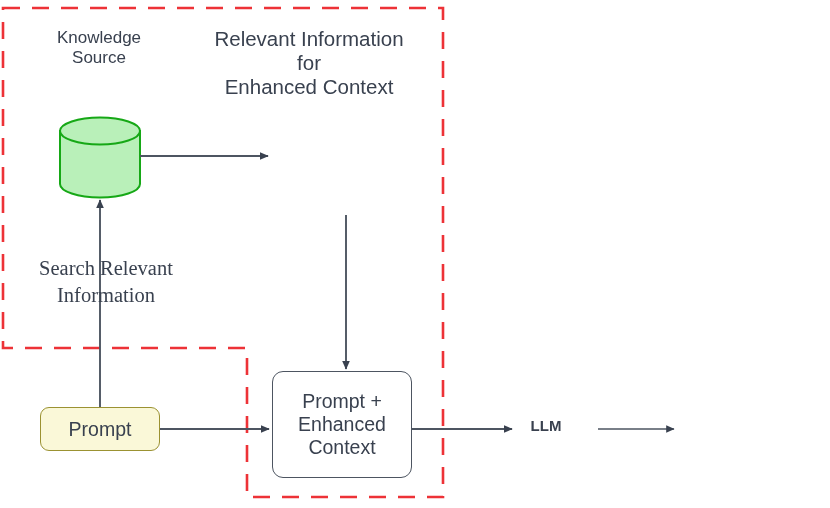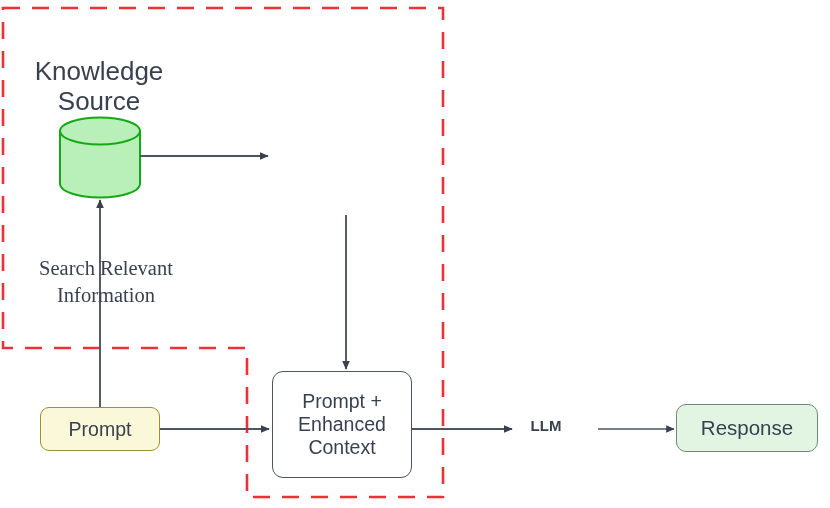--- a/index.html
+++ b/index.html
@@ -36,23 +36,23 @@
   }
   .txt-sans {
     font-family: "Liberation Sans", sans-serif;
   }
   .txt-serif {
     font-family: "Liberation Serif", serif;
   }
   
   #label-knowledge-source {
     left: 18px;
-    top: 56px;
+    top: 28px;
     width: 162px;
-    font-size: 26px;
+    font-size: 17px;
   }
   #label-relevant-info {
     left: 188px;
     top: 27px;
     width: 242px;
     font-size: 20.5px;
   }
   #label-search-relevant {
     left: 16px;
     top: 255px;
@@ -147,27 +147,29 @@
 
     <line x1="412" y1="429" x2="512" y2="429" stroke="#4d5561" stroke-width="1.9" marker-end="url(#arrowhead)"></line>
 
     <line x1="598" y1="429" x2="674" y2="429" stroke="#4d5561" stroke-width="1.6" marker-end="url(#arrowhead-sm)"></line>
 
   </svg>
 
   <div class="txt txt-sans" id="label-knowledge-source">Knowledge
 Source</div>
 
+  <div class="txt txt-sans" id="label-relevant-info">Relevant Information
+for
+Enhanced Context</div>
 
   <div class="txt txt-serif" id="label-search-relevant">Search Relevant
 Information</div>
 
   <div class="nodebox" id="box-prompt">Prompt</div>
 
   <div class="nodebox" id="box-prompt-enhanced">Prompt +
 Enhanced
 Context</div>
 
   <div class="txt txt-sans" id="label-llm">LLM</div>
 
-  <div class="nodebox" id="box-response">Response</div>
 
 </div>
 
 </body></html>

